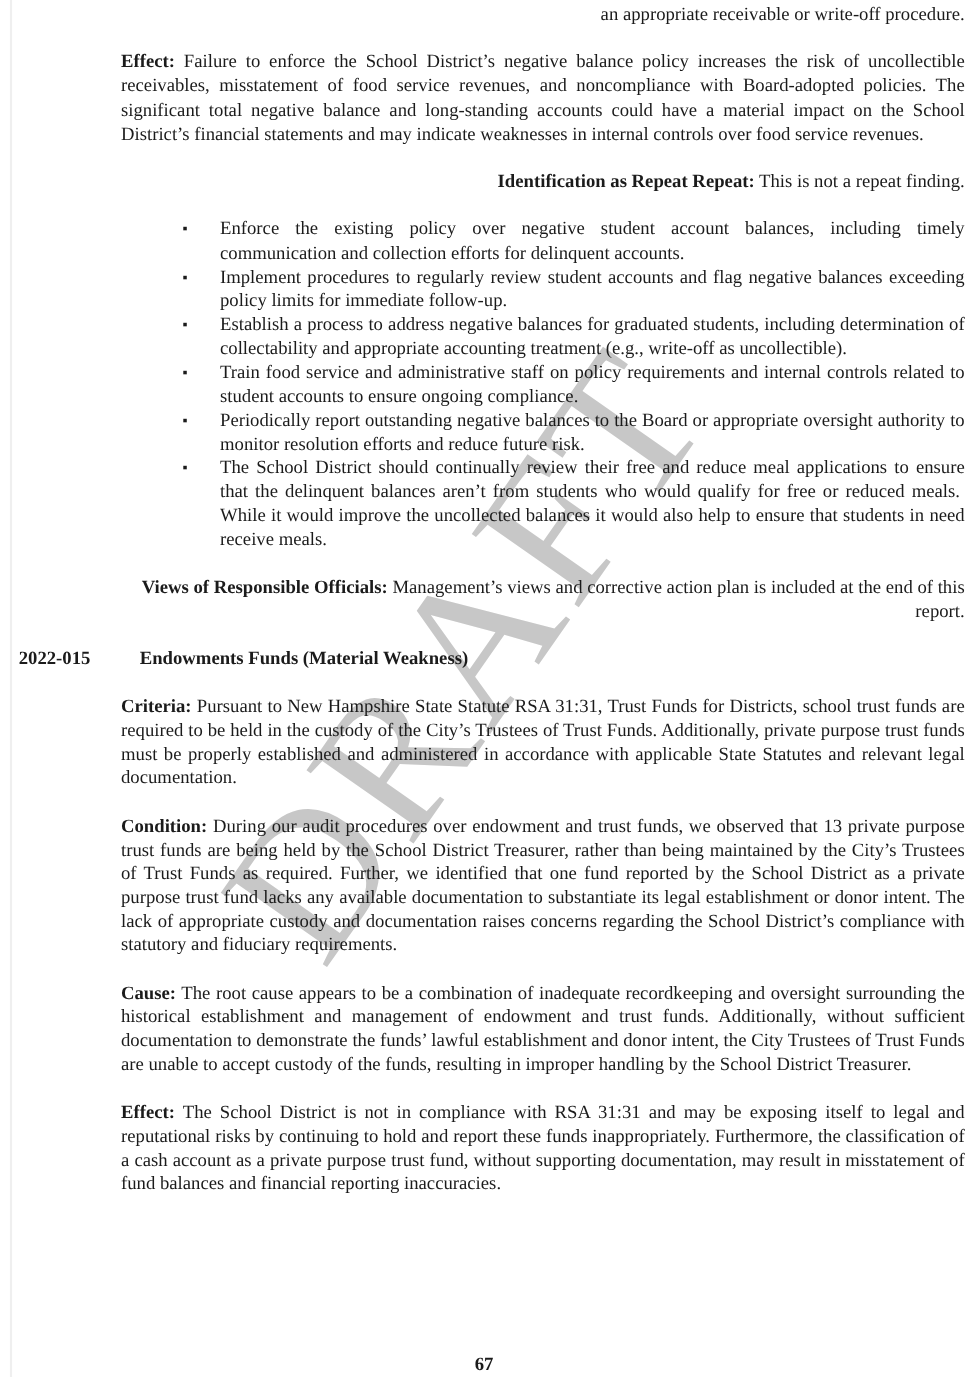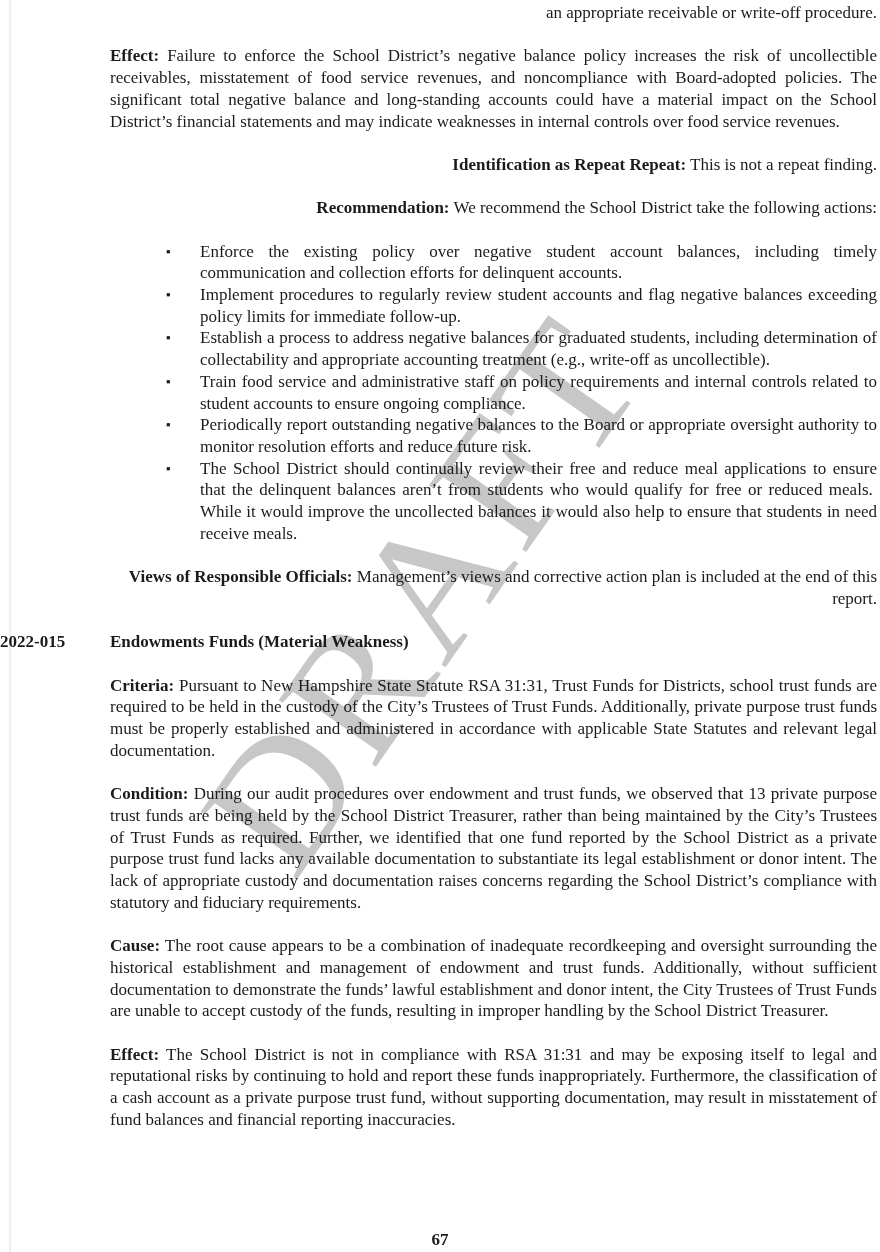--- a/index.html
+++ b/index.html
@@ -54,20 +54,21 @@
     position: absolute;
     left: 56px; top: 0;
     font-size: 13px;
     line-height: 21.7px;
   }
   .finding-row {
     display: flex;
     margin: 0 0 21.7px -110px;
     font-weight: bold;
     text-align: left;
+    padding-left: 17px;
   }
   .finding-num { flex: 0 0 110px; width: 110px; }
   .finding-title { flex: 1; }
   .page-number {
     position: absolute;
     left: 0; right: 0;
     top: 1229px;
     text-align: center;
     z-index: 1;
     font-weight: bold;
@@ -89,24 +90,20 @@
     <p class="para">
       <span class="label">Effect:</span>
       <span>Failure to enforce the School District’s negative balance policy increases the risk of uncollectible receivables, misstatement of food service revenues, and noncompliance with Board-adopted policies. The significant total negative balance and long-standing accounts could have a material impact on the School District’s financial statements and may indicate weaknesses in internal controls over food service revenues.</span>
     </p>
 
     <p class="para align-left">
       <span class="label">Identification as Repeat Repeat:</span>
       <span>This is not a repeat finding.</span>
     </p>
 
-    <p class="para align-left">
-      <span class="label">Recommendation:</span>
-      <span>We recommend the School District take the following actions:</span>
-    </p>
 
     <ul class="rec-list">
       <li class="rec-item">
         <span class="bullet">▪</span>
         <span class="li-text">Enforce the existing policy over negative student account balances, including timely communication and collection efforts for delinquent accounts.</span>
       </li>
       <li class="rec-item">
         <span class="bullet">▪</span>
         <span class="li-text">Implement procedures to regularly review student accounts and flag negative balances exceeding policy limits for immediate follow-up.</span>
       </li>

